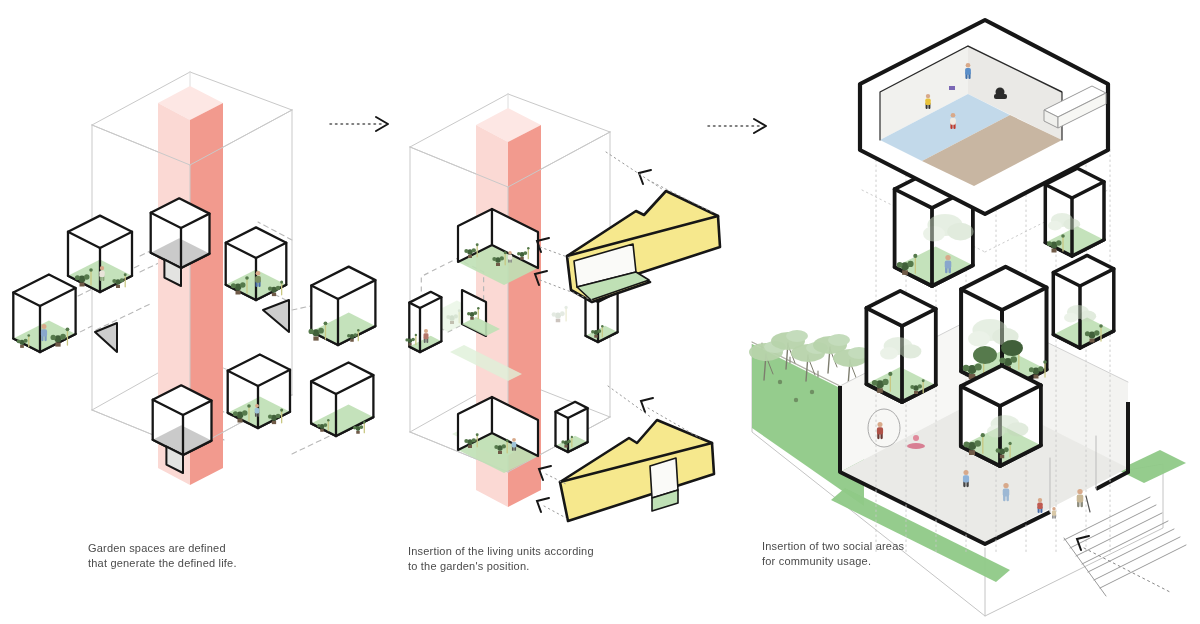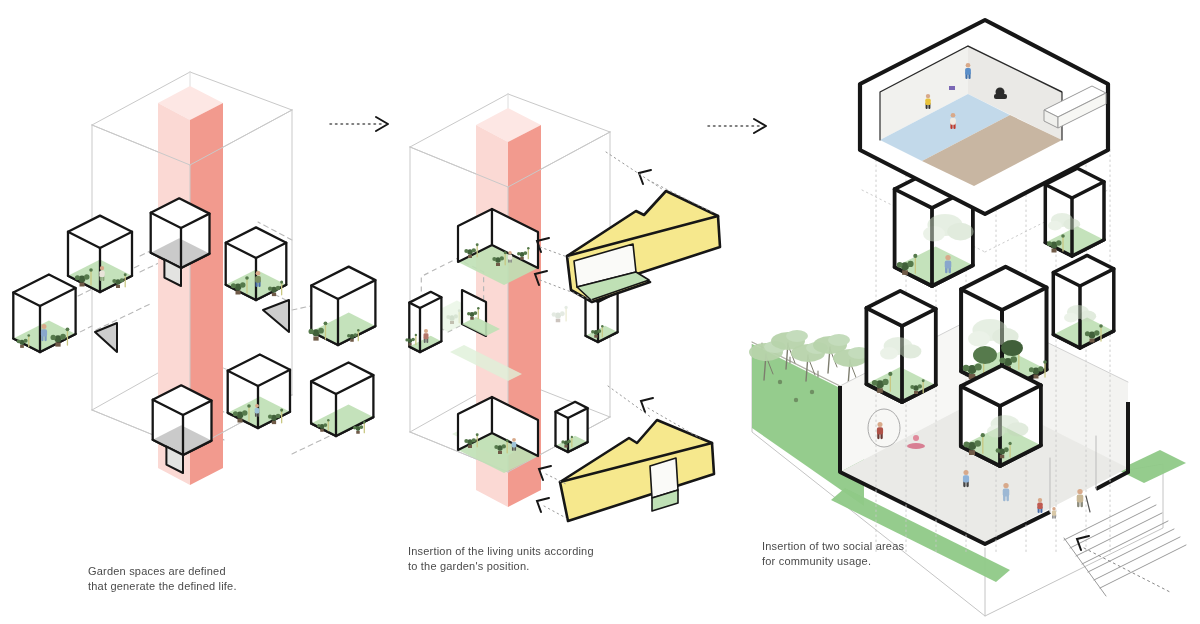--- a/index.html
+++ b/index.html
@@ -815,21 +815,21 @@
           <line x1="1088" y1="572" x2="1174" y2="529" stroke="#9b9b9b" stroke-width="1" stroke-linecap="round"></line>
           <line x1="1094" y1="580" x2="1180" y2="537" stroke="#9b9b9b" stroke-width="1" stroke-linecap="round"></line>
           <line x1="1100" y1="588" x2="1186" y2="545" stroke="#9b9b9b" stroke-width="1" stroke-linecap="round"></line>
           <line x1="1064" y1="538" x2="1106" y2="596" stroke="#9b9b9b" stroke-width="1" stroke-linecap="round"></line>
           <polyline points="1089.0,536.0 1077.0,539.0 1081.0,550.0" fill="none" stroke="#161616" stroke-width="2" stroke-linecap="round"></polyline>
           <line x1="1084" y1="548" x2="1170" y2="592" stroke="#888" stroke-width="1" stroke-linecap="round" stroke-dasharray="2 3.5"></line>
         </g>
       </g>
     </svg>
 
-  <div class="caption" style="left:88px;top:564px">
+  <div class="caption" style="left:88px;top:541px">
     <span>Garden spaces are defined</span>
     <span>that generate the defined life.</span>
   </div>
   <div class="caption" style="left:408px;top:544px">
     <span>Insertion of the living units according</span>
     <span>to the garden's position.</span>
   </div>
   <div class="caption" style="left:762px;top:539px">
     <span>Insertion of two social areas</span>
     <span>for community usage.</span>

